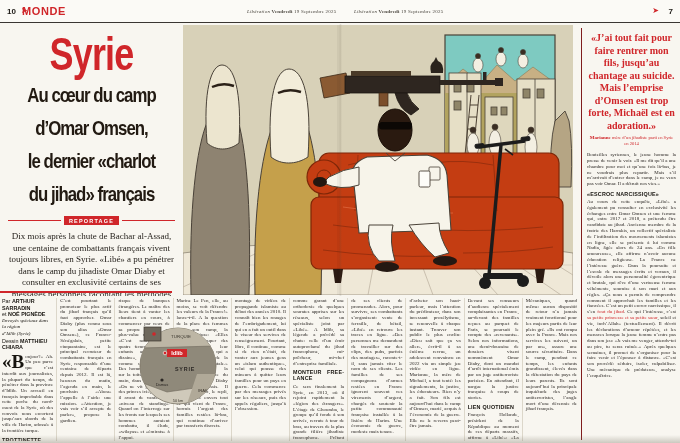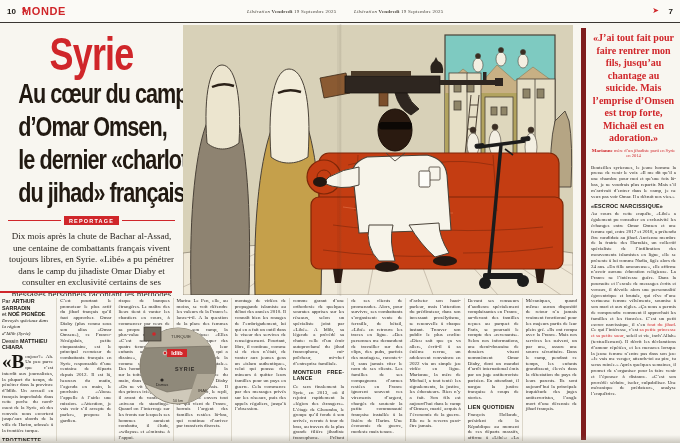--- a/index.html
+++ b/index.html
@@ -15,33 +15,33 @@
   .sec-arrow.left { left:21px; } .sec-arrow.right { right:21px; }
   .section-title { position:absolute; left:22px; top:5px; font-family:"Liberation Sans",sans-serif; font-weight:700; font-size:11px; letter-spacing:.6px; color:#d0262a; }
   .runhead { position:absolute; top:9px; font-size:5px; color:#4a463f; letter-spacing:.2px; white-space:nowrap; }
   .runhead .brand { font-style:italic; }
   .runhead .day { font-weight:bold; }
   .runhead.a { left:247px; } .runhead.b { left:354px; }
 
   
   .hl { position:absolute; left:0; top:24px; width:183px; height:272px; text-align:center; overflow:hidden; background:#f8f6f0; }
   .kicker { margin-top:6px; font-family:"Liberation Sans",sans-serif; font-weight:900; font-size:46px; line-height:48px; color:#d0262a; transform:scaleX(.78); transform-origin:50% 50%; letter-spacing:-1px; }
-  .htitle { font-family:"Liberation Sans",sans-serif; font-weight:900; color:#221a12; font-size:27px; line-height:33px; letter-spacing:-1.2px; }
+  .htitle { font-family:"Liberation Sans",sans-serif; font-weight:900; color:#221a12; font-size:21px; line-height:33px; letter-spacing:-1.2px; }
   .htitle div { transform:scaleX(.8); transform-origin:50% 50%; white-space:nowrap; }
   .tagrow { display:flex; align-items:center; margin:6px 8px 0 8px; }
   .tagrow .rule { flex:1; height:1px; background:#d0262a; }
   .reportage { background:#d0262a; color:#fff; font-family:"Liberation Sans",sans-serif; font-weight:bold; font-size:5.5px; letter-spacing:1.2px; padding:1.5px 5px; margin:0 3px; }
   .standfirst { margin:6px 6px 0 6px; font-size:9px; line-height:11.5px; color:#221e19; }
   .hl-rule { position:absolute; left:0; top:291px; width:172px; height:2px; background:#d0262a; }
 
   
   .illus { position:absolute; left:183px; top:25px; width:390px; height:270px; }
 
   
-  .rightcol { position:absolute; left:581px; top:28px; width:95px; height:412px; border-left:5px solid #7f1d1d; padding-left:5px; }
+  .rightcol { position:absolute; left:581px; top:28px; width:95px; height:412px; border-left:1px solid #7f1d1d; padding-left:5px; }
   .pullquote { color:#d0262a; font-weight:bold; font-size:10px; line-height:12.5px; text-align:center; padding:4px 1px 0 1px; }
   .pq-attr { color:#d0262a; font-size:4.6px; line-height:5.6px; text-align:center; margin-top:3px; }
   .pq-attr .nm { font-weight:bold; font-size:5px; }
   .smalltext { font-size:5px; line-height:5.8px; text-align:justify; color:#2b2724; margin-top:6px; }
   .subhead { font-family:"Liberation Sans",sans-serif; font-weight:bold; font-size:5.4px; letter-spacing:.2px; color:#17140f; margin:4px 0 2px 0; }
   .redtxt { color:#d0262a; }
 
   
   .bottom { position:absolute; left:2px; top:298px; width:578px; height:143px; display:flex; }
   .bcol { flex:1; padding:0 3px; overflow:hidden; font-size:5px; line-height:5.7px; text-align:justify; border-left:1px solid #dcd7ca; }

